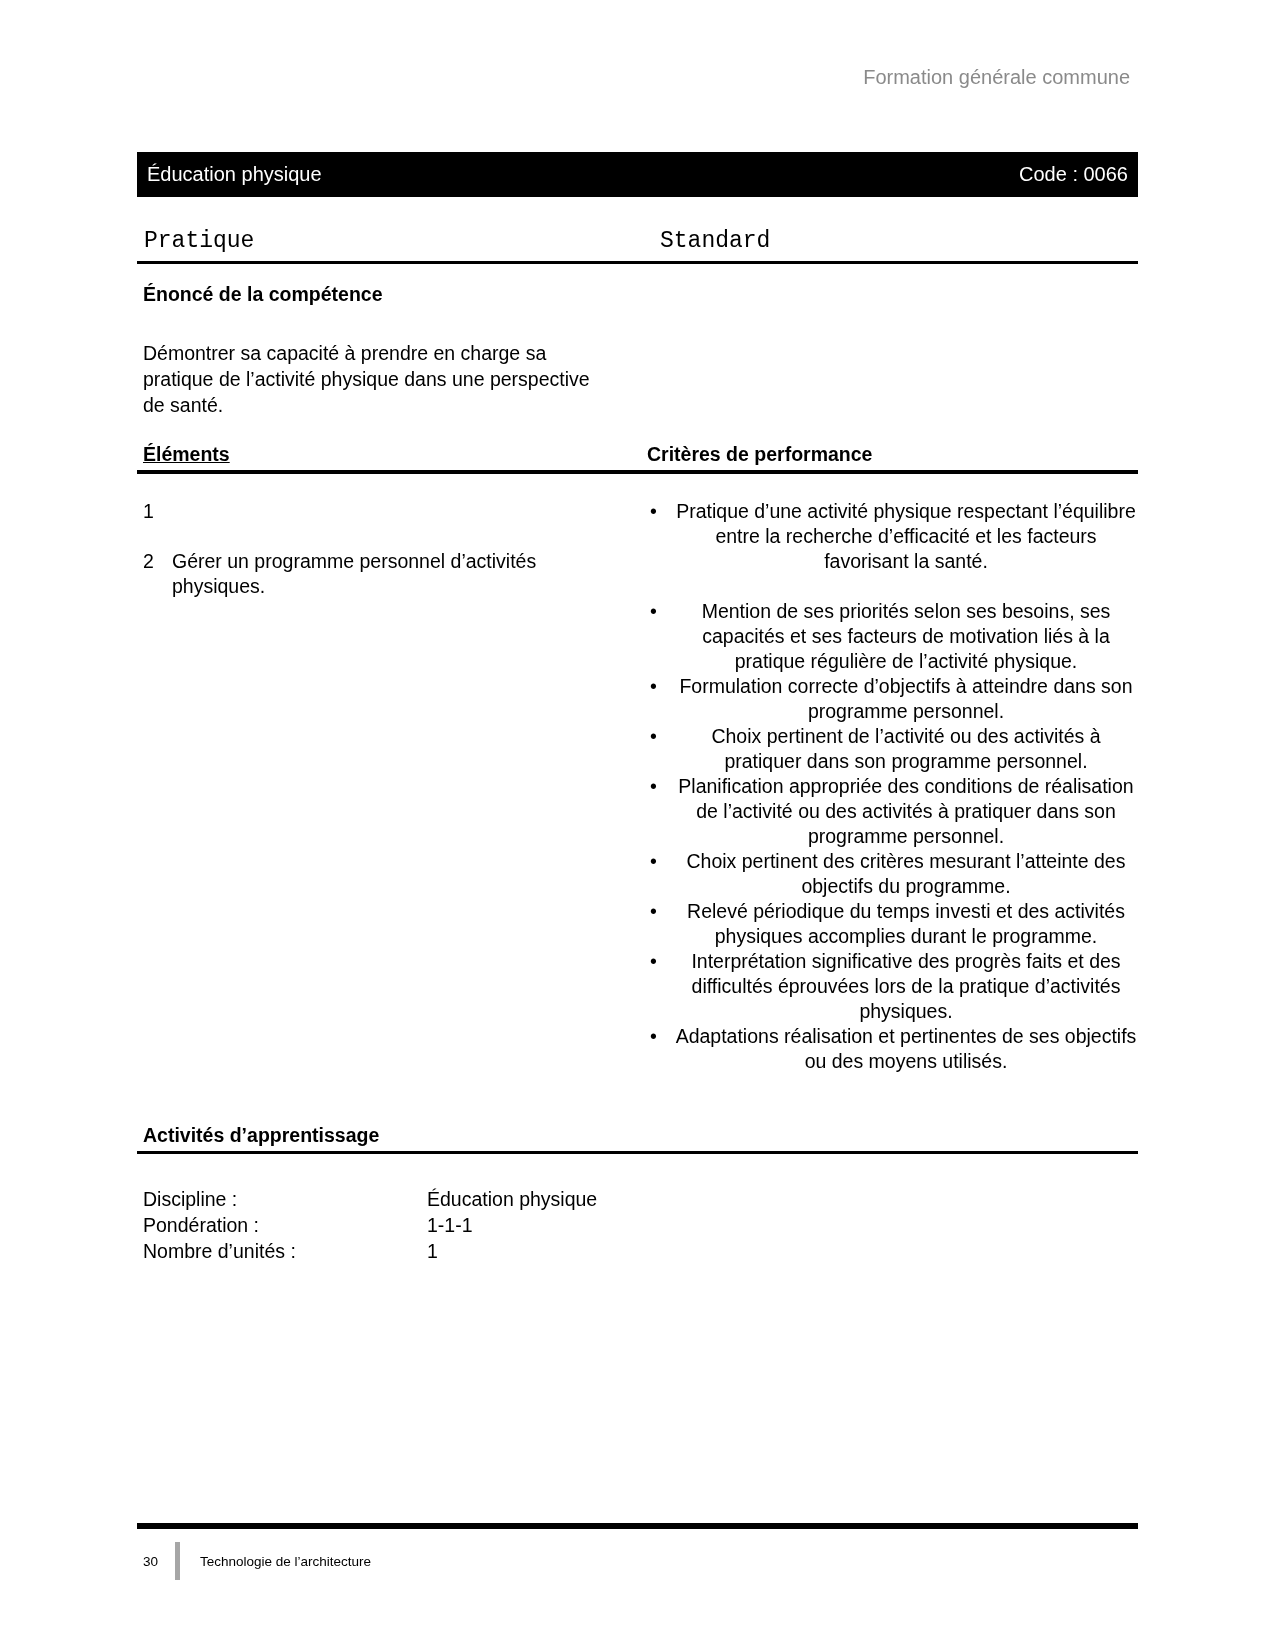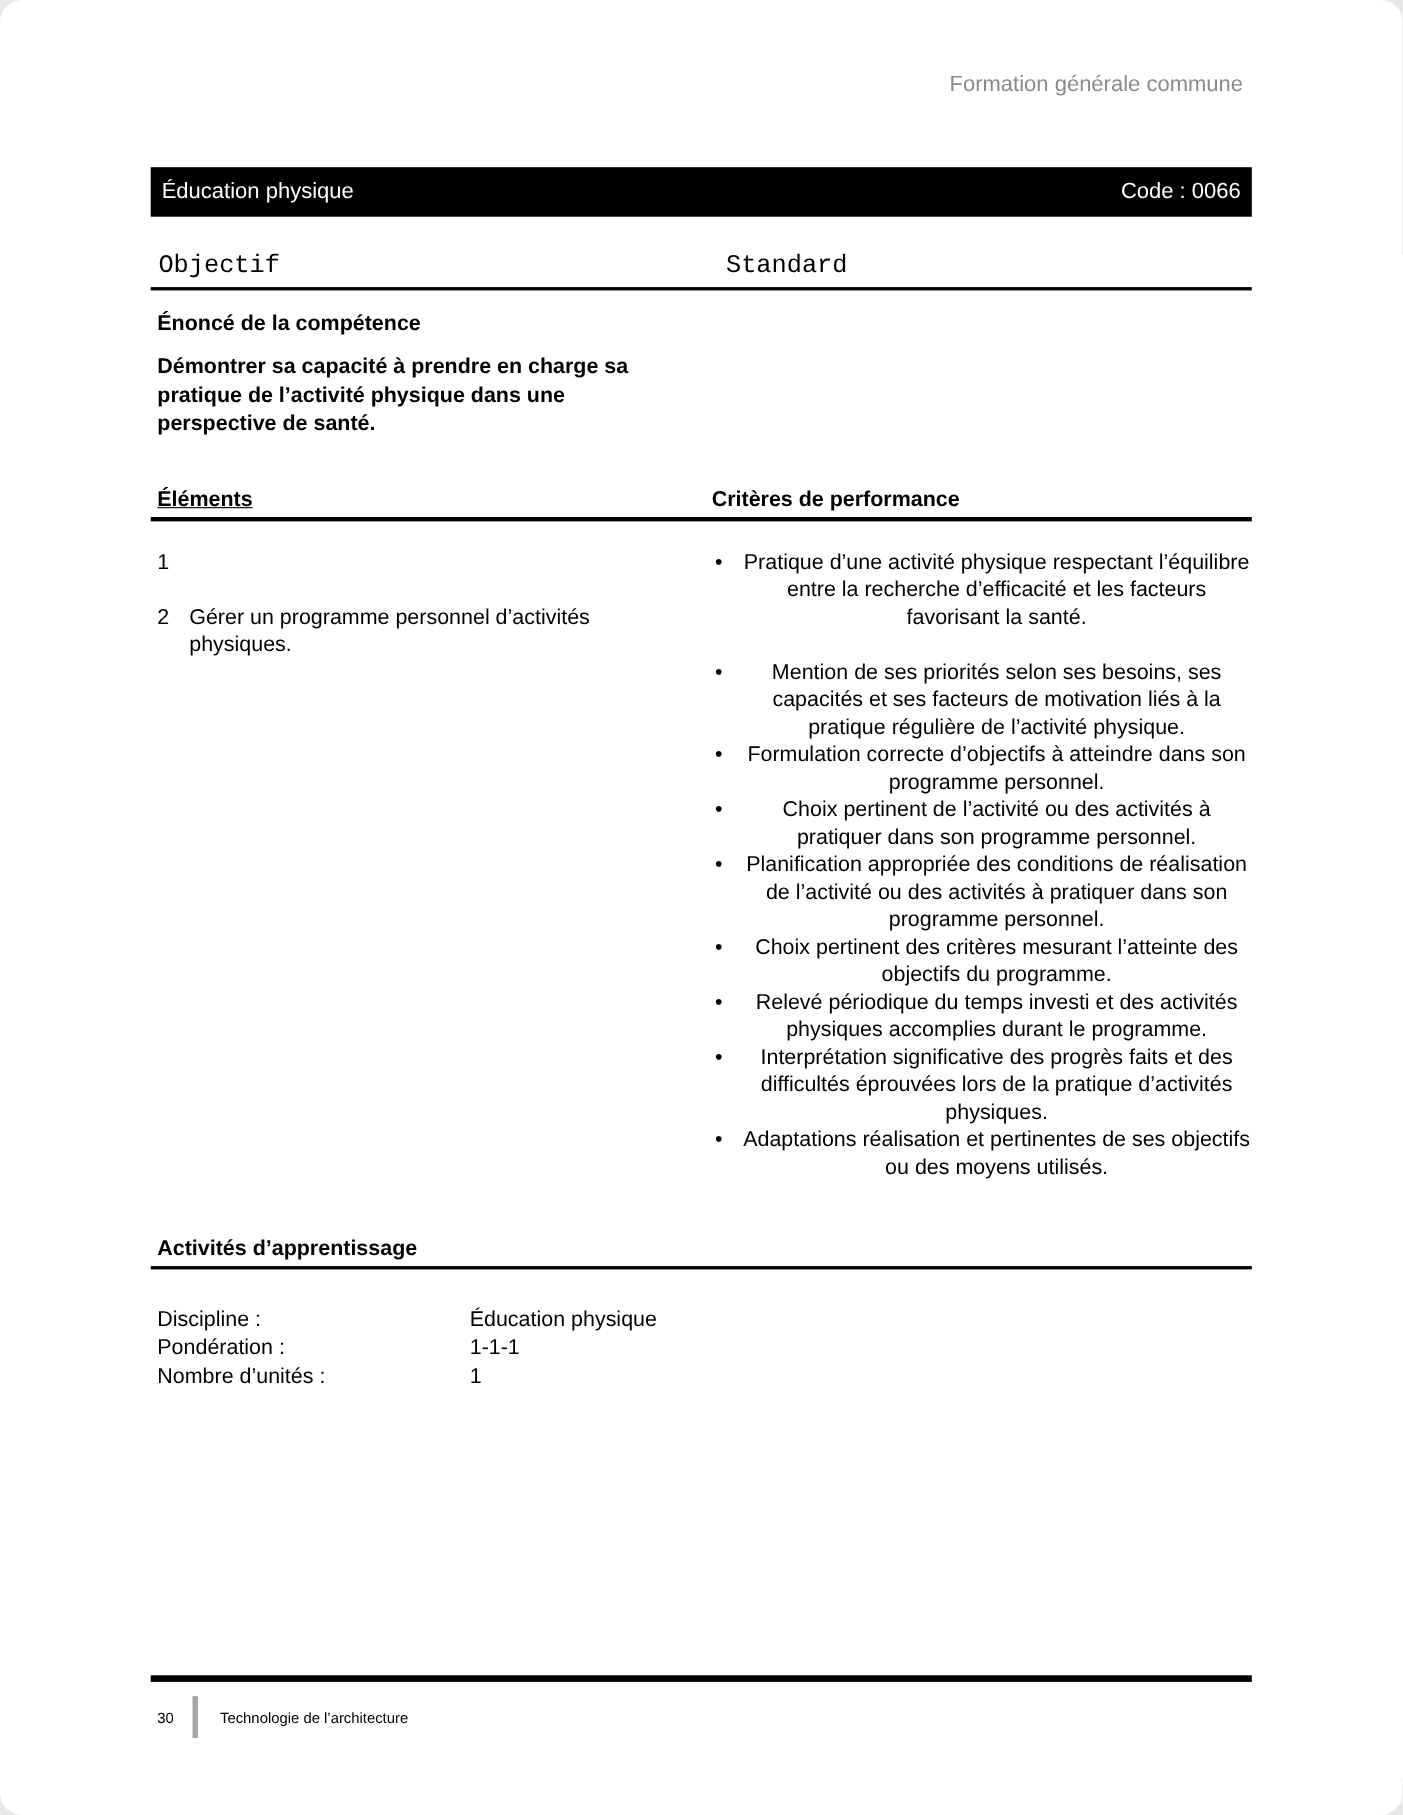--- a/index.html
+++ b/index.html
@@ -5,21 +5,20 @@
   html, body { margin: 0; padding: 0; background: #e8e8e8; }
   .page {
     position: relative;
     width: 1275px;
     height: 1650px;
     background: #ffffff;
     color: #000000;
     font-family: "Liberation Sans", sans-serif;
     overflow: hidden;
     margin: 0 auto;
-    border-radius: 20px;
   }
 
   .running-head {
     position: absolute;
     top: 66px;
     left: 137px;
     width: 1001px;
     text-align: right;
     padding-right: 8px;
     box-sizing: border-box;
@@ -60,26 +59,25 @@
   .enonce-heading {
     position: absolute;
     top: 283px;
     left: 143px;
     font-weight: bold;
     font-size: 19.5px;
   }
 
   .statement {
     position: absolute;
-    top: 320px;
+    top: 340px;
     left: 143px;
     width: 462px;
     font-size: 19.5px;
     line-height: 26px;
-    font-weight: bold;
   }
 
   .cols-head {
     position: absolute;
     top: 440px;
     left: 137px;
     width: 1001px;
     height: 34px;
     border-bottom: 4px solid #000000;
     box-sizing: border-box;
@@ -165,21 +163,21 @@
 <div class="page">
 
   <div class="running-head">Formation générale commune</div>
 
   <div class="title-bar">
     <span>Éducation physique</span>
     <span>Code : 0066</span>
   </div>
 
   <div class="obj-row">
-    <span class="objectif">Objectif</span>
+    <span class="objectif">Pratique</span>
     <span class="standard">Standard</span>
   </div>
 
   <div class="enonce-heading">Énoncé de la compétence</div>
 
   <div class="statement">Démontrer sa capacité à prendre en charge sa pratique de l’activité physique dans une perspective de santé.</div>
 
   <div class="cols-head">
     <span class="left-h">Éléments</span>
     <span class="right-h">Critères de performance</span>

